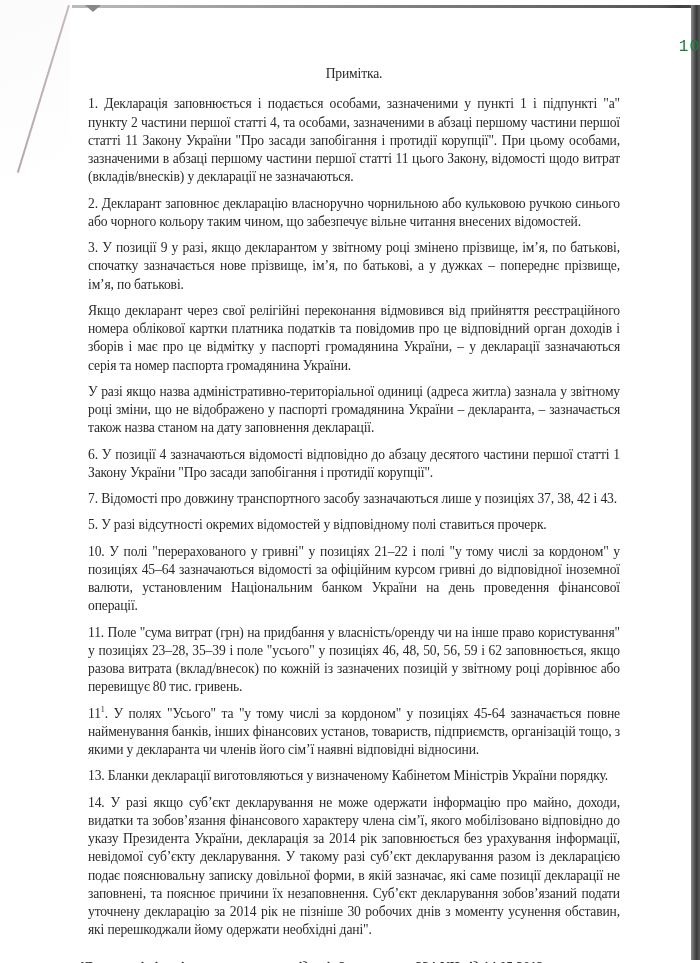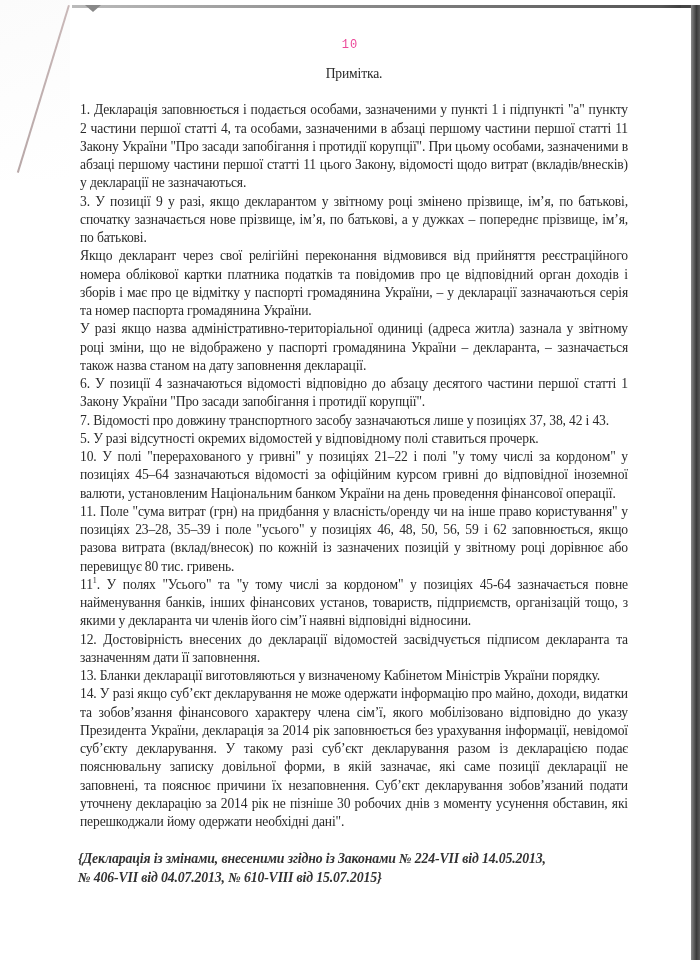--- a/index.html
+++ b/index.html
@@ -29,30 +29,30 @@
     border-top: 7px solid #888;
   }
   .scan-right-edge {
     position: absolute; right: 0; top: 5px; width: 9px; height: 955px;
     background: linear-gradient(90deg, #8a8a8a, #3a3a3a 60%, #5a5a5a);
   }
   .scan-right-corner {
     position: absolute; right: 9px; top: 5px; width: 10px; height: 3px; background: #444;
   }
   .page-number {
-    position: absolute; top: 38px; left: 0; width: 700px; text-align: center;
-    font-family: "Liberation Mono", monospace; font-size: 12px; color: #ec4899;
+    position: absolute; top: 38px; left: 0; width: 700px; text-align: right;
+    font-family: "Liberation Mono", monospace; font-size: 16px; color: #15803d;
     letter-spacing: 1px;
   }
   .content {
     position: absolute; left: 80px; top: 65px; width: 548px;
     font-size: 13.6px; line-height: 18.25px; letter-spacing: -0.15px;
   }
-  .heading { text-align: center; margin-bottom: 18px; }
-  .para { text-align: justify; margin: 0; }
+  .heading { text-align: center; margin-bottom: 12px; }
+  .para { text-align: justify; margin: 8px; }
   sup { font-size: 8px; line-height: 0; vertical-align: 6px; }
   .footer-note {
     margin-top: 19px; font-weight: bold; font-style: italic;
     font-size: 13.8px; line-height: 18.5px; color: #333; margin-left: -2px;
   }
 </style>
 </head>
 <body>
 
 <div class="scan-left-edge"></div>
@@ -61,30 +61,30 @@
 <div class="scan-top-notch"></div>
 <div class="scan-right-corner"></div>
 <div class="scan-right-edge"></div>
 
 <div class="page-number">10</div>
 
 <div class="content">
   <div class="heading">Примітка.</div>
 
   <p class="para">1. Декларація заповнюється і подається особами, зазначеними  у пункті 1 і підпункті "а" пункту 2 частини першої статті 4, та особами, зазначеними в абзаці першому частини першої статті 11 Закону України "Про засади запобігання і протидії корупції". При цьому особами, зазначеними в абзаці першому частини першої статті 11 цього Закону, відомості щодо витрат (вкладів/внесків) у декларації не зазначаються.</p>
+  <p class="para">2. Декларант заповнює декларацію власноручно чорнильною або кульковою ручкою синього або чорного кольору таким чином, що забезпечує вільне читання внесених відомостей.</p>
   <p class="para">3. У позиції 9 у разі, якщо декларантом у звітному році змінено прізвище, ім’я, по батькові, спочатку зазначається нове прізвище, ім’я, по батькові, а у дужках – попереднє прізвище, ім’я, по батькові.</p>
   <p class="para">Якщо декларант через свої релігійні переконання відмовився від прийняття реєстраційного номера облікової картки платника податків та повідомив про це відповідний орган доходів і зборів і має про це відмітку у паспорті громадянина України, – у декларації зазначаються серія та номер паспорта громадянина України.</p>
   <p class="para">У разі якщо назва адміністративно-територіальної одиниці (адреса житла) зазнала у звітному році зміни, що не відображено у паспорті громадянина України – декларанта, – зазначається також назва станом на дату заповнення декларації.</p>
   <p class="para">6. У позиції 4 зазначаються відомості відповідно до абзацу десятого частини першої статті 1 Закону України "Про засади запобігання і протидії корупції".</p>
   <p class="para">7. Відомості про довжину транспортного засобу зазначаються лише у позиціях 37, 38, 42 і 43.</p>
   <p class="para">5. У разі відсутності окремих відомостей у відповідному полі ставиться прочерк.</p>
   <p class="para">10. У полі "перерахованого у гривні" у позиціях 21–22 і полі "у тому числі за кордоном" у позиціях 45–64 зазначаються відомості за офіційним курсом гривні до відповідної іноземної валюти, установленим Національним банком України на день проведення фінансової операції.</p>
   <p class="para">11. Поле "сума витрат (грн) на придбання у власність/оренду чи на інше право користування" у позиціях 23–28, 35–39 і поле "усього" у позиціях 46, 48, 50, 56, 59 і 62 заповнюється, якщо разова витрата (вклад/внесок) по кожній із зазначених позицій у звітному році дорівнює або перевищує 80 тис. гривень.</p>
   <p class="para"><span>11</span><sup>1</sup><span>. У полях "Усього" та "у тому числі за кордоном" у позиціях 45-64 зазначається повне найменування банків, інших фінансових установ, товариств, підприємств, організацій тощо, з якими у декларанта чи членів його сім’ї наявні відповідні відносини.</span></p>
-  <p class="para">12. Достовірність внесених до декларації відомостей засвідчується підписом декларанта та зазначенням дати її заповнення.</p>
   <p class="para">13. Бланки декларації виготовляються у визначеному Кабінетом Міністрів України порядку.</p>
   <p class="para">14. У разі якщо суб’єкт декларування не може одержати інформацію про майно, доходи, видатки та зобов’язання фінансового характеру члена сім’ї, якого мобілізовано відповідно до указу Президента України, декларація за 2014 рік заповнюється без урахування інформації, невідомої суб’єкту декларування. У такому разі суб’єкт декларування разом із декларацією подає пояснювальну записку довільної форми, в якій зазначає, які саме позиції декларації не заповнені, та пояснює причини їх незаповнення. Суб’єкт декларування зобов’язаний подати уточнену декларацію за 2014 рік не пізніше 30 робочих днів з моменту усунення обставин, які перешкоджали йому одержати необхідні дані".</p>
 
   <div class="footer-note">
     <div>{Декларація із змінами, внесеними згідно із Законами № 224-VII від 14.05.2013,</div>
     <div> № 406-VII від 04.07.2013, № 610-VIII від 15.07.2015}</div>
   </div>
 </div>
 
 </body></html>

